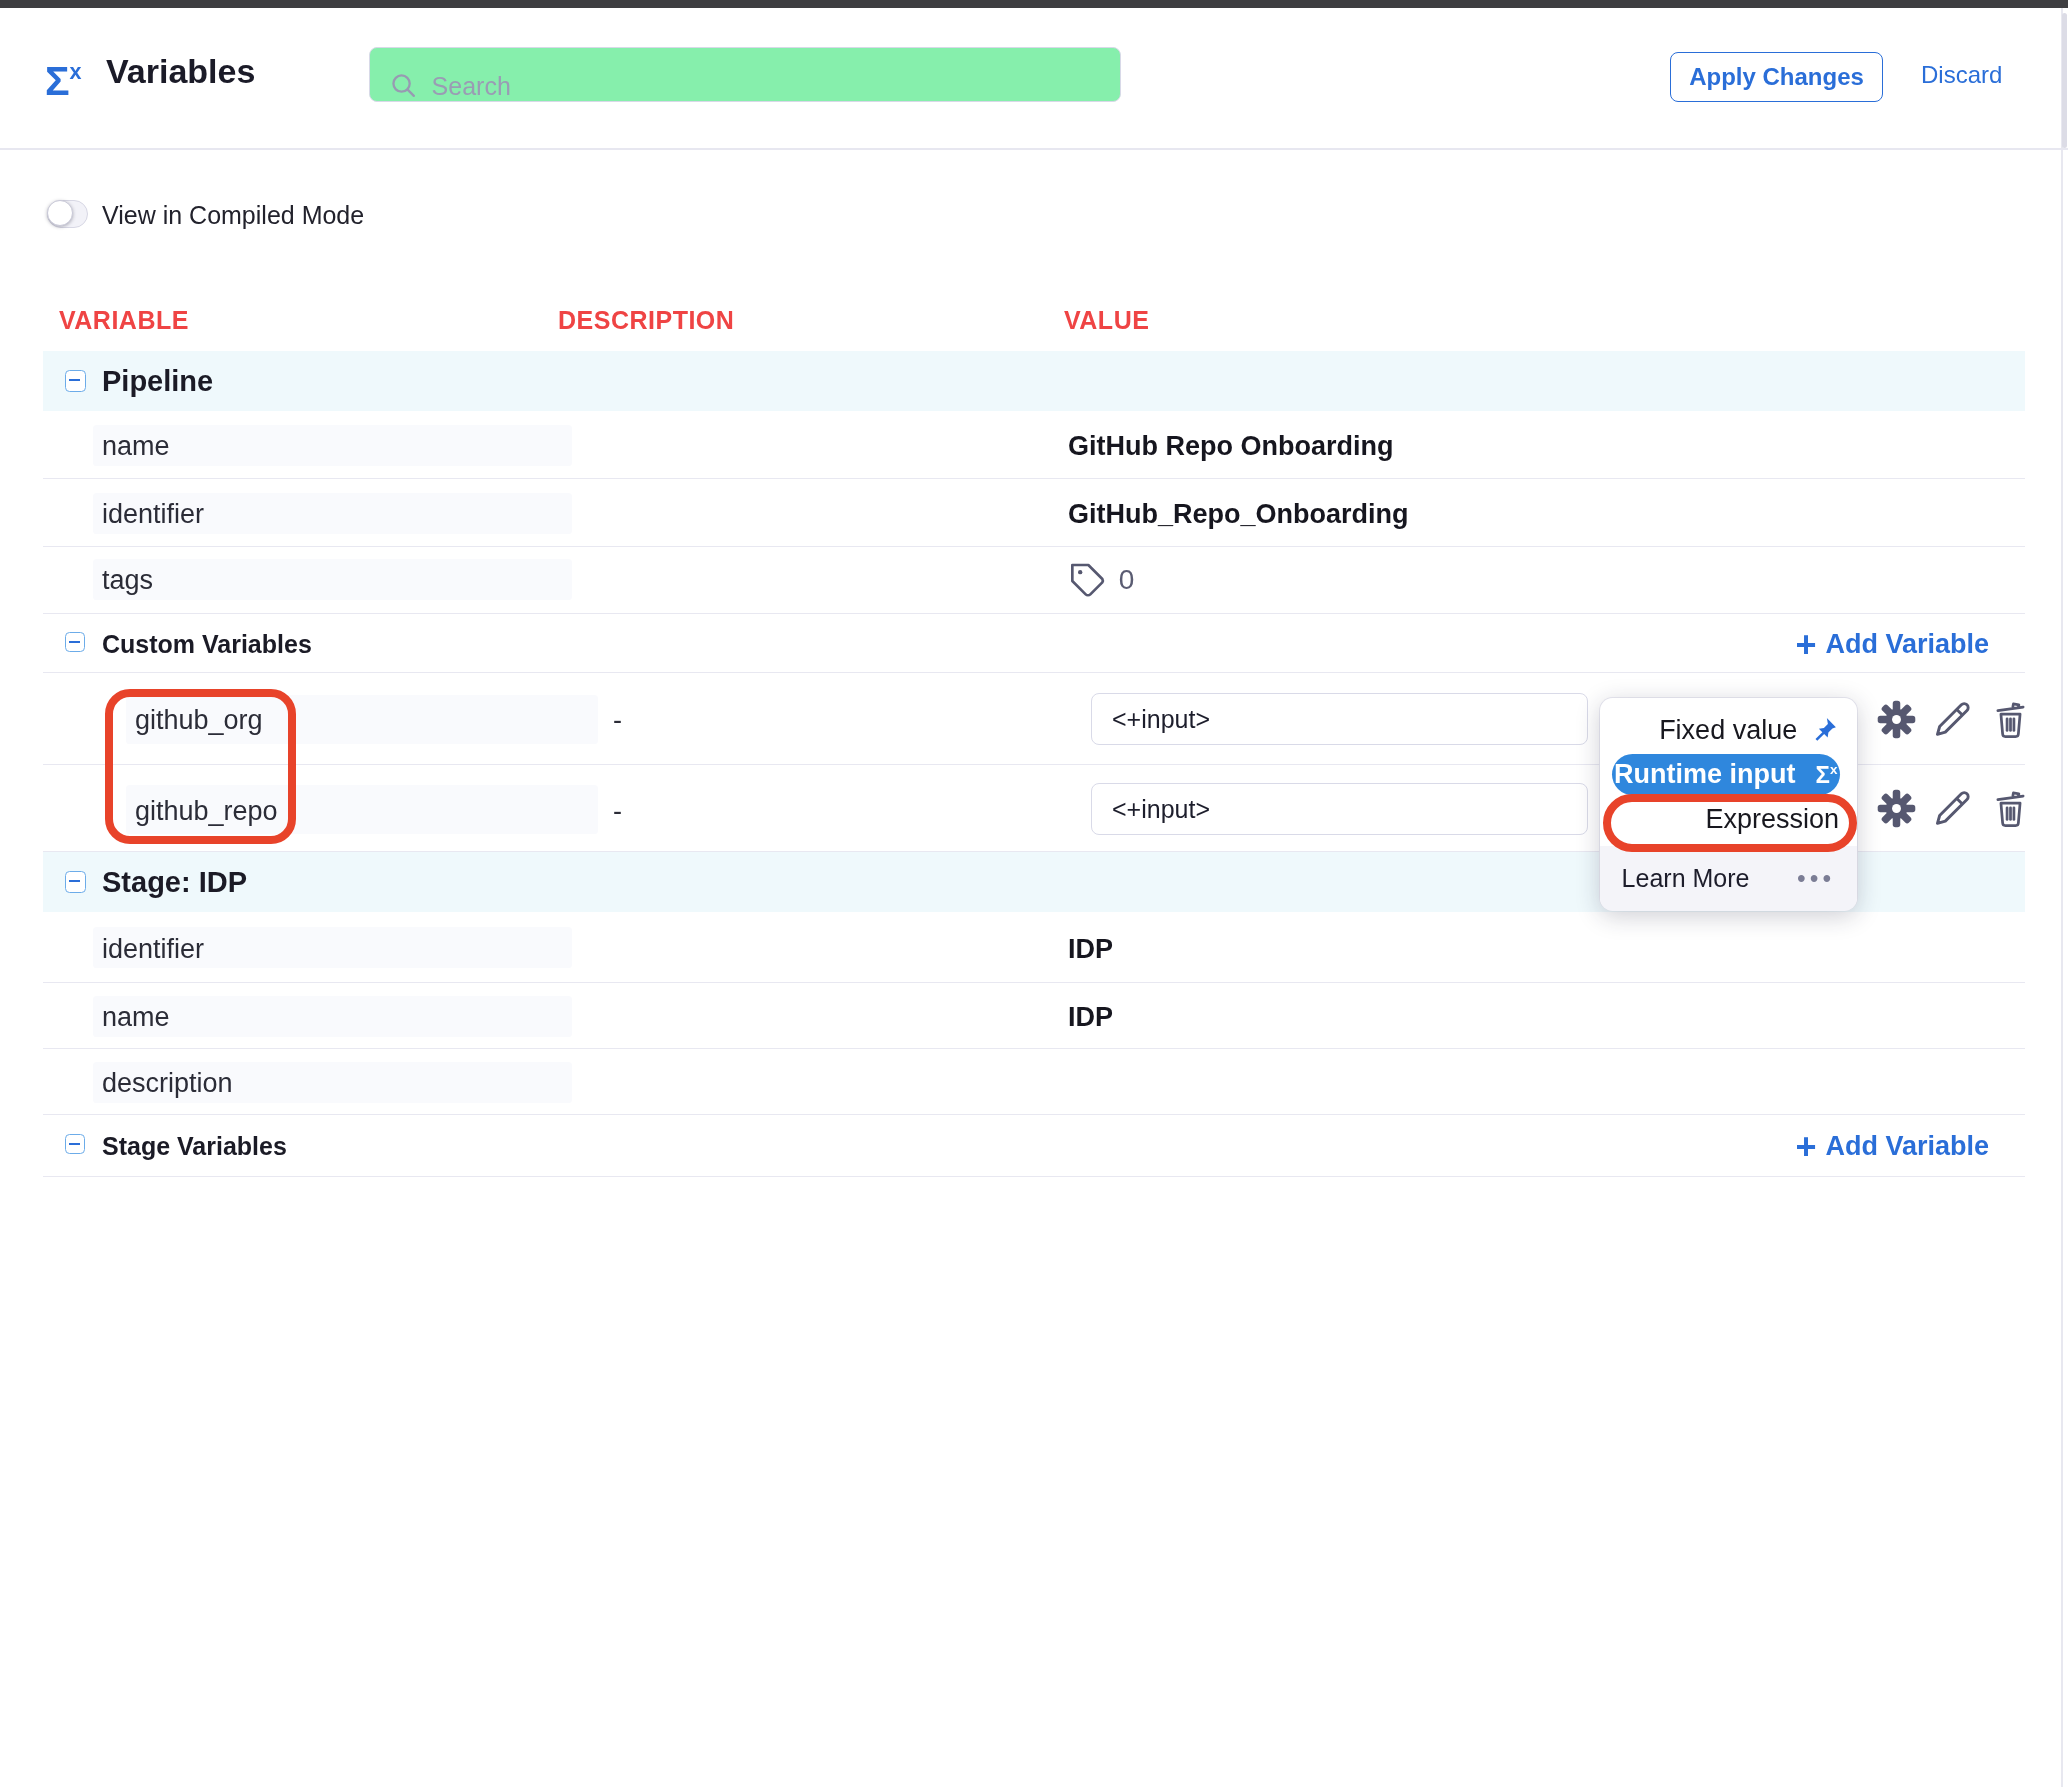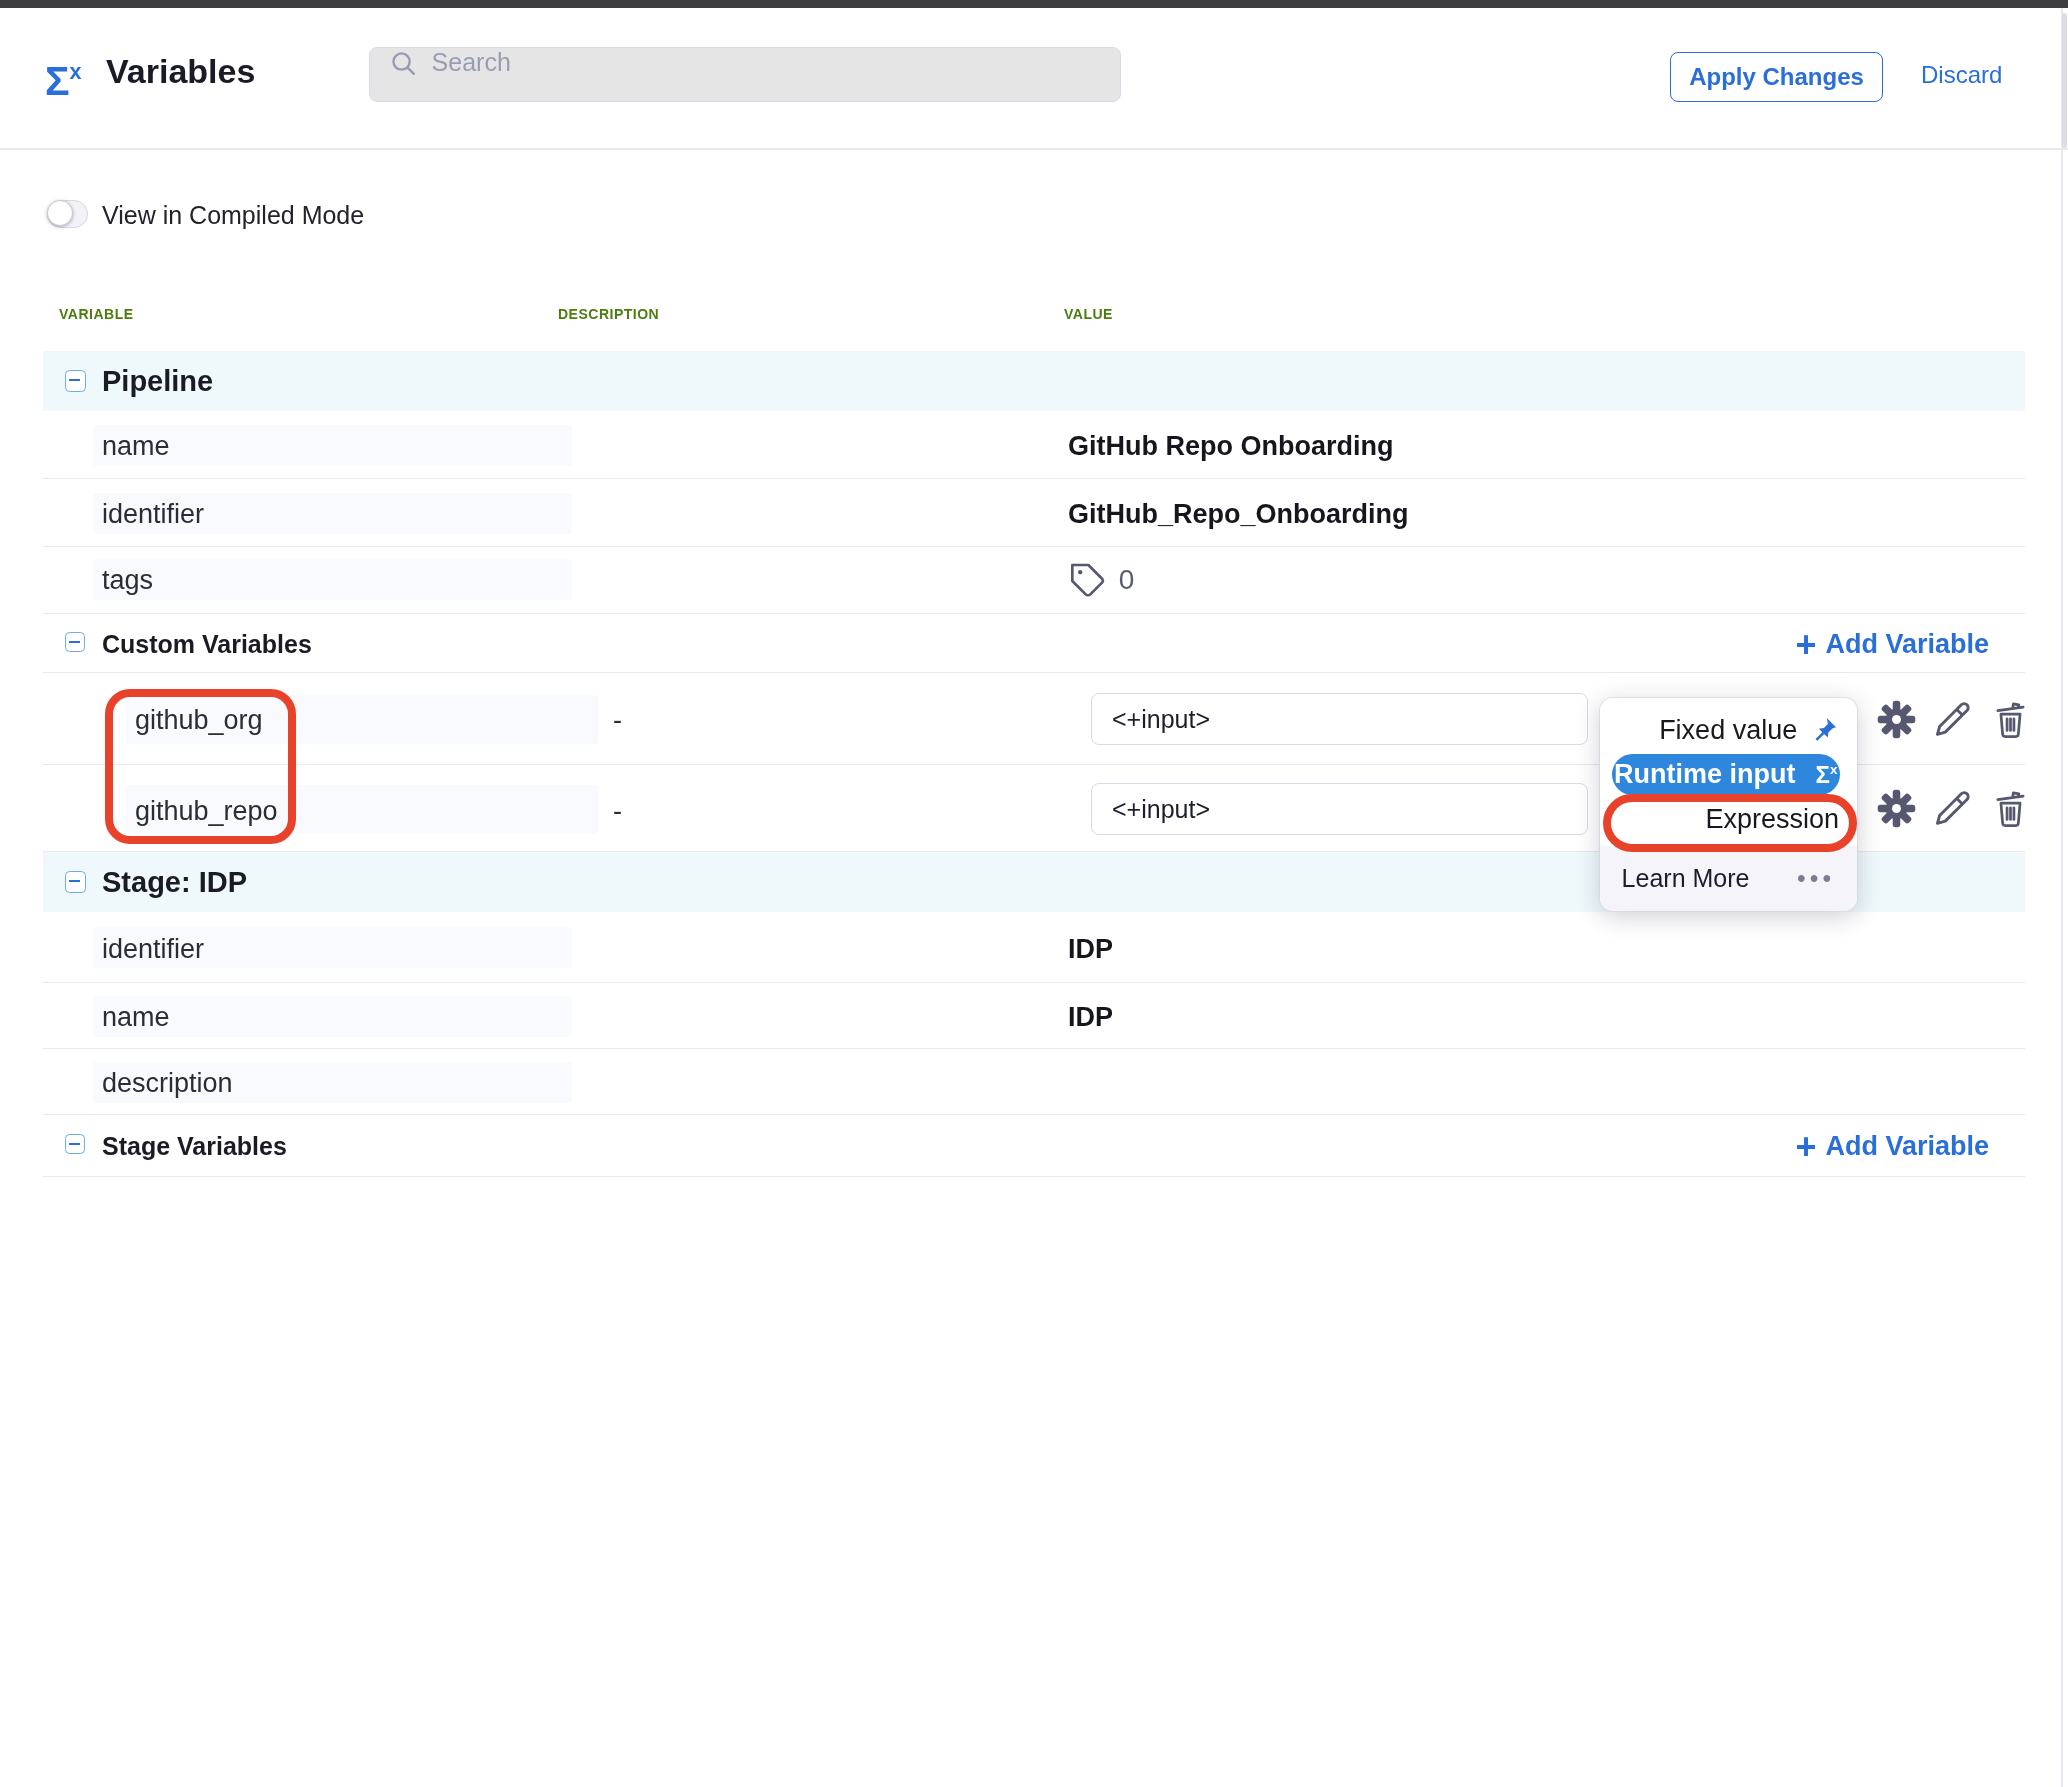--- a/index.html
+++ b/index.html
@@ -9,33 +9,33 @@
 
   .topbar { position:absolute; left:0; top:0; width:2068px; height:8px; background:#3e3e41; }
   .scroll-track { position:absolute; left:2061px; top:8px; width:1.8px; height:1779px; background:#e8e8f0; }
   .scroll-thumb { position:absolute; left:2062px; top:12.6px; width:5.4px; height:135px; border-radius:2.7px; background:#dcdce6; }
 
   
   .header-divider { position:absolute; left:0; top:148px; width:2068px; height:1.8px; background:#e7e7f0; }
   .logo { position:absolute; left:45px; top:47px; font-size:41px; font-weight:700; color:#2a6ed8; line-height:50px; }
   .logo sup { font-size:21.6px; font-weight:700; vertical-align:16px; }
   .page-title { position:absolute; left:106px; top:52px; font-size:34px; font-weight:700; color:#1b1b28; }
-  .search-box { position:absolute; left:369px; top:47px; width:752px; height:55px; background:#e5e5e5; border:1.8px solid #d8d9e8; border-radius:8px; display:flex; align-items:flex-start; padding-left:18px; }
+  .search-box { position:absolute; left:369px; top:47px; width:752px; height:55px; background:#86efac; border:1.8px solid #d8d9e8; border-radius:8px; display:flex; align-items:flex-end; padding-left:18px; }
   .search-box input { border:none; outline:none; background:transparent; font-size:25px; color:#3c3d4d; width:666px; margin-left:12.6px; font-family:inherit; }
   .search-box input::placeholder { color:#9a9cb4; }
   .apply-btn { position:absolute; left:1670px; top:52px; width:213px; height:50px; border:1.8px solid #2a6ed8; border-radius:8px; background:#fff; color:#2a6ed8; font-size:24px; font-weight:600; display:flex; align-items:center; justify-content:center; cursor:pointer; }
   .discard-link { position:absolute; left:1921px; top:61px; font-size:24px; font-weight:500; color:#2a6ed8; cursor:pointer; }
 
   
   .toggle { position:absolute; left:47px; top:200px; width:41px; height:28px; border-radius:14.4px; background:#f2f2f8; border:1.8px solid #d7d7e4; }
   .toggle .knob { position:absolute; left:-0.9px; top:-0.9px; width:26px; height:26px; border-radius:50%; background:#fff; border:0.9px solid #c9c9d8; box-shadow:0 0.9px 3.6px rgba(40,40,60,.35); }
   .toggle-label { position:absolute; left:102px; top:202px; font-size:25px; color:#22222c; line-height:27px; }
 
   
-  .col-head { position:absolute; top:306px; font-size:14px; font-weight:700; letter-spacing:0.5px; color:#4d7c0f; }
+  .col-head { position:absolute; top:306px; font-size:25px; font-weight:700; letter-spacing:0.5px; color:#ef4444; }
   .col-variable { left:59px; } .col-description { left:558px; } .col-value { left:1064px; }
 
   
   .row { position:absolute; left:43px; width:1982px; }
   .divided { border-bottom:1.8px solid #e8e8f1; }
   .band { background:#eff9fc; }
   .minus-box { position:absolute; width:21.6px; height:21.6px; border:1.8px solid #6cace9; border-radius:4.5px; background:#fff; cursor:pointer; }
   .minus-box::after { content:""; position:absolute; left:3.6px; top:7.7px; width:10.8px; height:2.7px; background:#2a6ed8; }
   .section-title { position:absolute; left:59px; font-size:29px; font-weight:700; color:#1b1b26; }
   .sub-title { position:absolute; left:59px; font-size:25px; font-weight:700; color:#1b1b26; }

